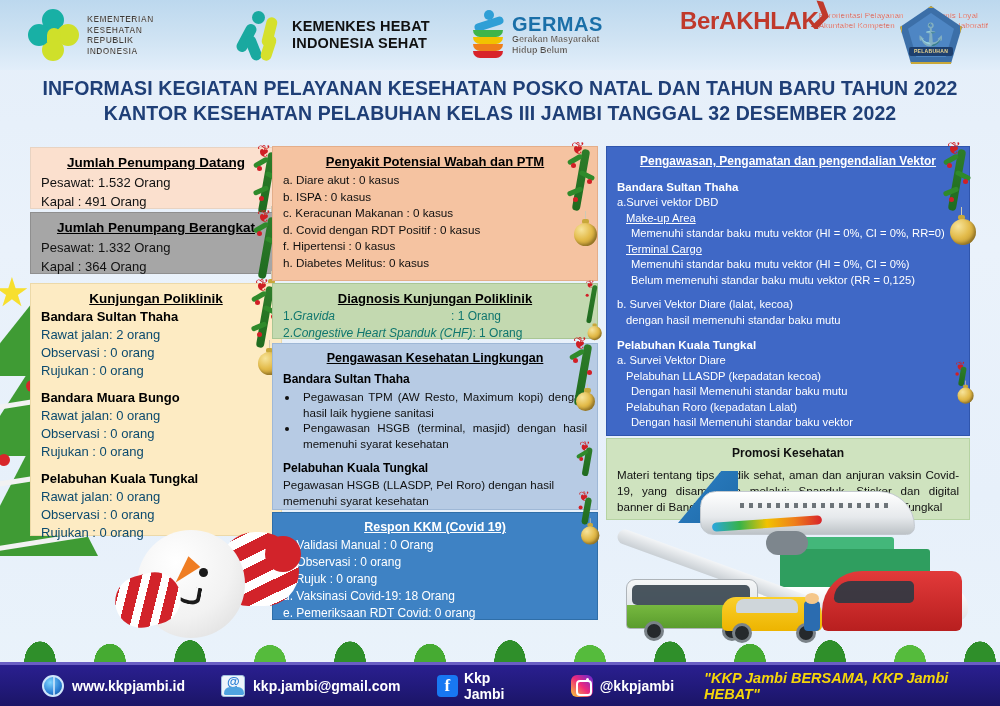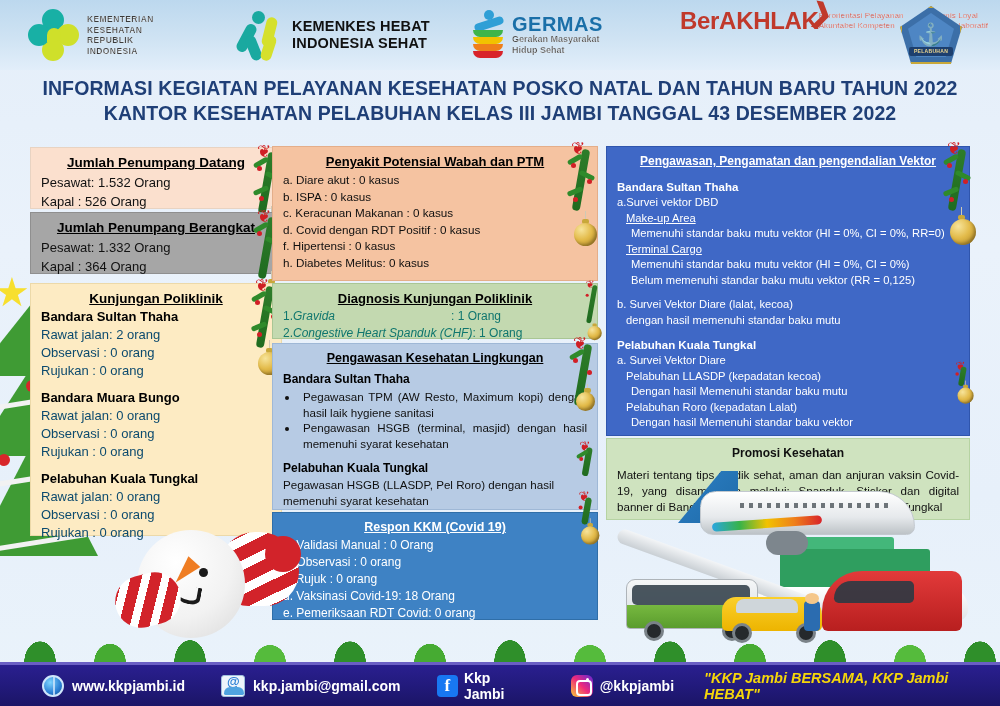--- a/index.html
+++ b/index.html
@@ -315,21 +315,21 @@
         <i class="gh"></i>
           <i class="gb"></i>
           <i class="s1"></i>
           <i class="s2"></i>
           <i class="s3"></i>
           <i class="s4"></i>
       </span>
       <span class="germas-text">
         <div class="g1">GERMAS</div>
         <div class="g2">Gerakan Masyarakat</div>
-        <div class="g2">Hidup Sehat</div>
+        <div class="g2">Hidup Belum</div>
       </span>
     </div>
 
     <div class="logo l-akhlak">
       <div class="akh-main">
         <span>BerAKHLAK</span>
         <span class="akh-swoosh">❯</span>
       </div>
       <div class="akh-sub">Berorientasi Pelayanan  Akuntabel  Kompeten</div>
       <div class="akh-sub">Harmonis  Loyal  Adaptif  Kolaboratif</div>
@@ -340,21 +340,21 @@
         <i class="pent"></i>
           <i class="inner"></i>
         <span class="anchor">⚓</span>
         <span class="ribbon">PELABUHAN</span>
       </span>
     </div>
   </div>
 
   <div class="title-wrap">
     <div class="title-line">INFORMASI KEGIATAN PELAYANAN KESEHATAN POSKO NATAL DAN TAHUN BARU TAHUN 2022</div>
-    <div class="title-line">KANTOR KESEHATAN PELABUHAN KELAS III JAMBI TANGGAL 43 DESEMBER 2022</div>
+    <div class="title-line">KANTOR KESEHATAN PELABUHAN KELAS III JAMBI TANGGAL 32 DESEMBER 2022</div>
   </div>
 
   <div class="tree">
     <div class="layer tl1"></div>
       <div class="layer tl2"></div>
       <div class="layer tl3"></div>
     <div class="star">★</div>
 
     <div class="star3">★</div>
     <div class="bb" style="left:52px;top:112px;"></div>
@@ -362,21 +362,21 @@
     <div class="bb" style="left:96px;top:200px;"></div>
 
     <div class="tinsel" style="left:18px;top:132px;width:72px;"></div>
     <div class="tinsel" style="left:8px;top:208px;width:104px;"></div>
     <div class="tinsel" style="left:2px;top:272px;width:120px;"></div>
   </div>
 
   <div class="box b-datang">
     <h3>Jumlah Penumpang Datang</h3>
     <div class="ln">Pesawat: 1.532 Orang</div>
-    <div class="ln">Kapal    :    526 Orang</div>
+    <div class="ln">Kapal    :    491 Orang</div>
     <div class="garland" style="right:-4px;top:-4px;">
       <div class="bow">❦</div>
       <div class="vine"></div>
       <div class="spr" style="left:2px;top:16px;transform:rotate(-30deg);"></div>
       <div class="spr" style="left:14px;top:30px;transform:rotate(26deg);"></div>
       <div class="spr" style="left:2px;top:44px;transform:rotate(-24deg);"></div>
       <div class="berry" style="left:6px;top:22px;"></div>
       <div class="berry" style="left:22px;top:36px;"></div>
       <div class="berry" style="left:8px;top:52px;"></div>
       <div class="thread"></div>

